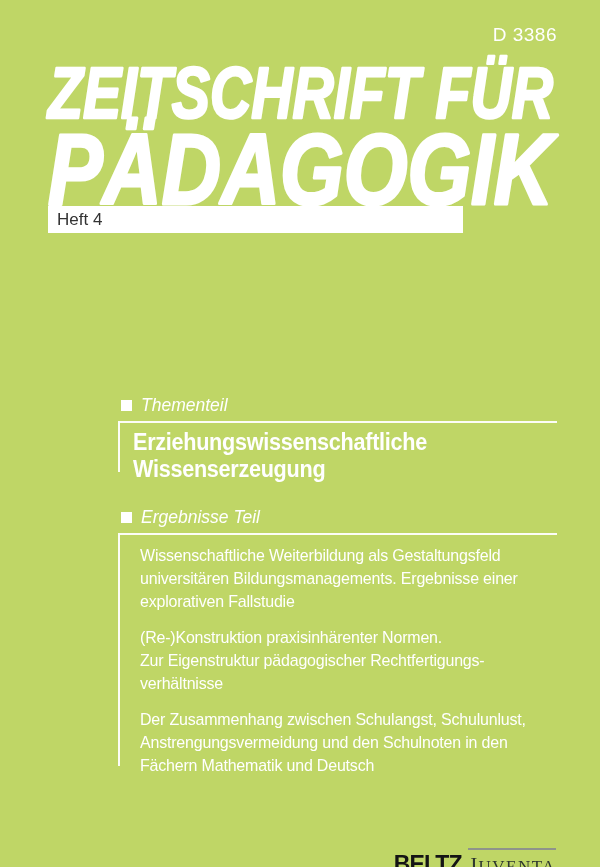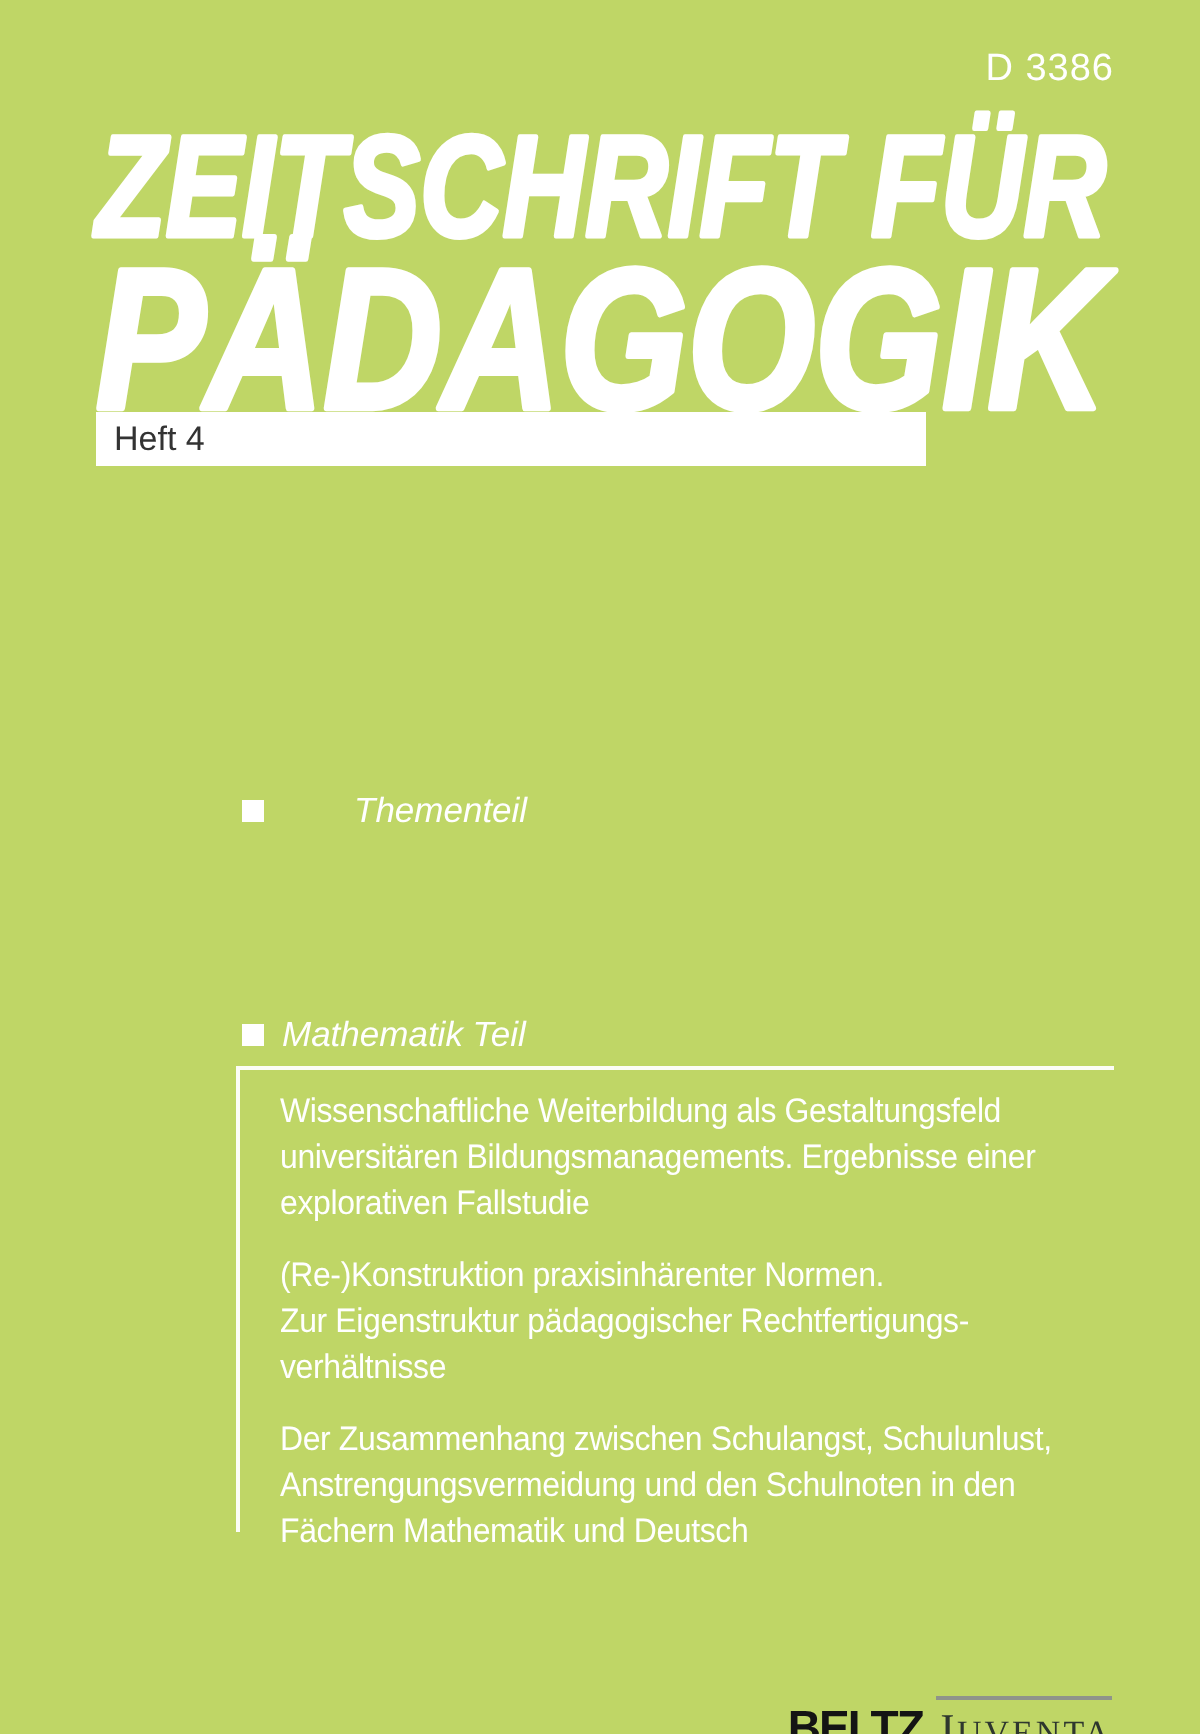--- a/index.html
+++ b/index.html
@@ -68,21 +68,21 @@
     font-style: italic;
   }
   .section-label .bullet {
     width: 11px;
     height: 11px;
     background: #ffffff;
     display: inline-block;
     margin-right: 9px;
     flex: 0 0 auto;
   }
-  .label-thementeil { top: 395px; gap: 36px; }
+  .label-thementeil { top: 395px; }
   .label-allgemeiner { top: 507px; }
 
   
   .content-box {
     position: absolute;
     left: 118px;
     width: 439px;
     border-top: 2px solid rgba(255,255,255,0.95);
     border-left: 2px solid rgba(255,255,255,0.95);
     box-sizing: border-box;
@@ -160,24 +160,28 @@
 
   <div class="issue-bar">
     <span>Heft 4</span>
   </div>
 
   <div class="section-label label-thementeil">
     <span class="bullet"></span>
     <span>Thementeil</span>
   </div>
 
+  <div class="content-box box-feature">
+    <h2 class="feature-title">Erziehungswissenschaftliche
+Wissenserzeugung</h2>
+  </div>
 
   <div class="section-label label-allgemeiner">
     <span class="bullet"></span>
-    <span>Mathematik Teil</span>
+    <span>Ergebnisse Teil</span>
   </div>
 
   <div class="content-box box-articles">
     <div class="articles">
       <p>Wissenschaftliche Weiterbildung als Gestaltungsfeld
 universitären Bildungsmanagements. Ergebnisse einer
 explorativen Fallstudie</p>
       <p>(Re-)Konstruktion praxisinhärenter Normen.
 Zur Eigenstruktur pädagogischer Rechtfertigungs-
 verhältnisse</p>

